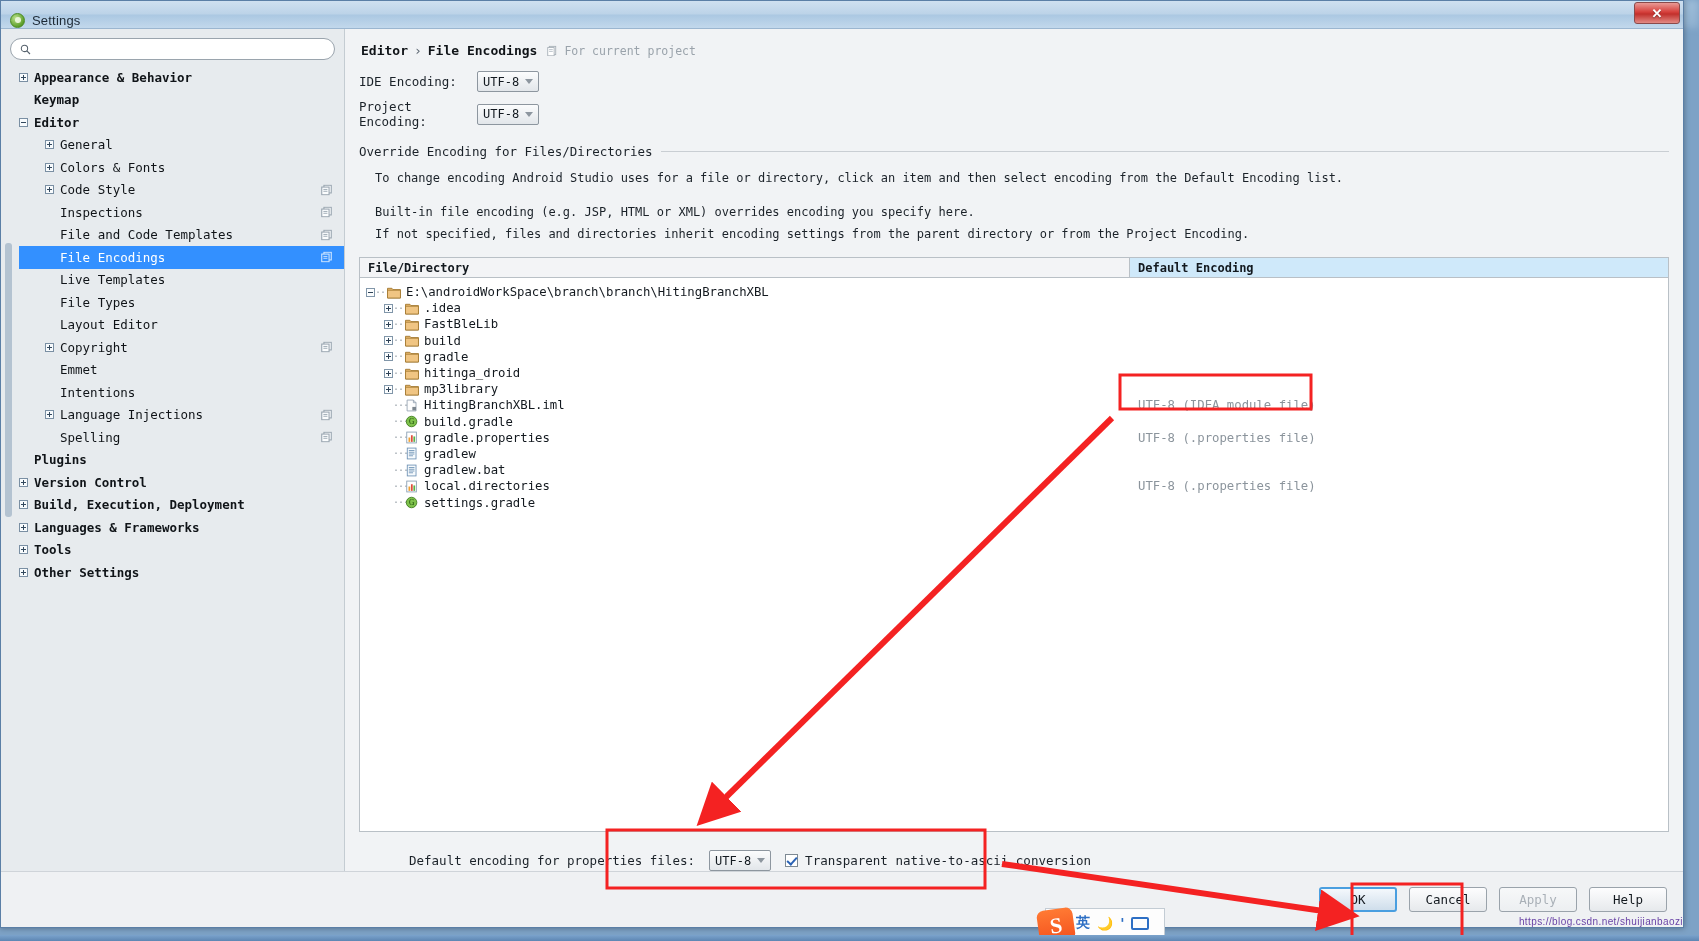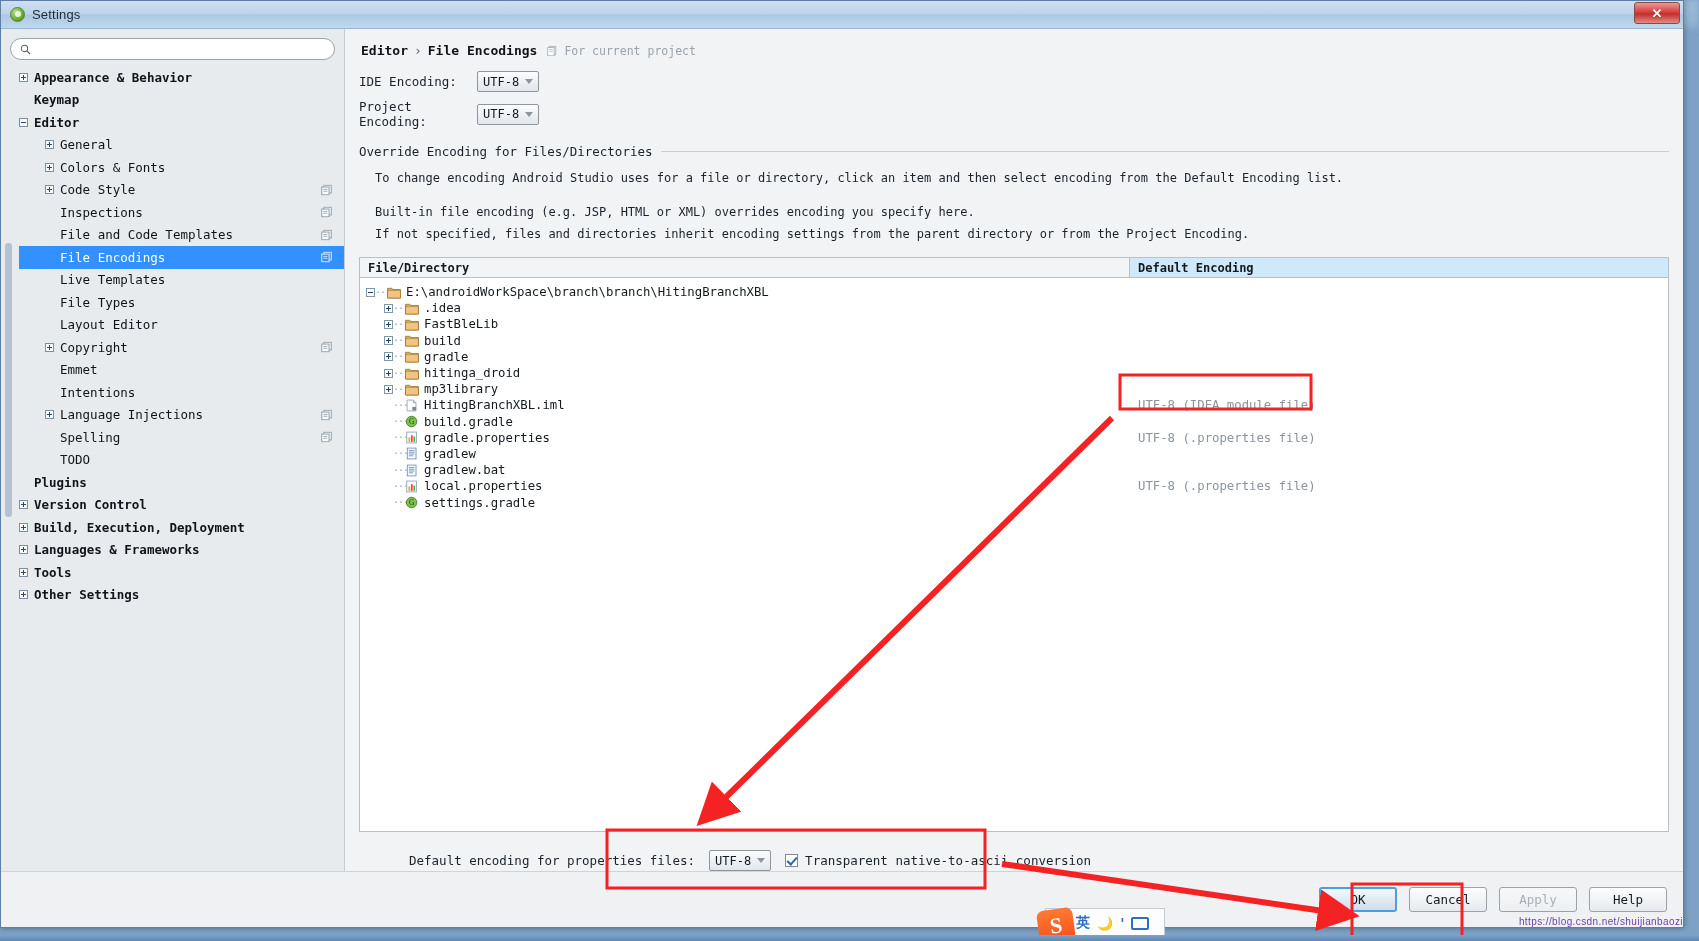--- a/index.html
+++ b/index.html
@@ -28,21 +28,21 @@
   #dialog{
     position:absolute;left:0;top:0;width:1684px;height:928px;
     border:1px solid #5b7fa6;
     background:#eef1f4;
     box-shadow:0 0 6px rgba(0,0,0,.35);
   }
   #titlebar{
     height:28px;
     background:linear-gradient(#cfe0f0 0%,#bcd3e8 48%,#abc8e2 52%,#c2d8ec 100%);
     border-bottom:1px solid #9bb6d0;
-    display:flex;align-items:center;padding-left:9px;position:relative;
+    display:flex;align-items:flex-end;padding-left:9px;position:relative;
   }
   .win-icon{
     width:15px;height:15px;border-radius:50%;
     background:radial-gradient(circle at 35% 32%,#b9e08a,#5ea02c 70%,#3f7a1a);
     border:1px solid #4b8b23;flex:none;margin-right:7px;position:relative;
   }
   .win-icon:after{content:"";position:absolute;left:4px;top:3px;width:6px;height:6px;
     background:#f4fbe9;border-radius:50% 50% 40% 40%;opacity:.85;}
   #title-text{
     font-family:"Liberation Sans","DejaVu Sans",sans-serif;
@@ -353,24 +353,20 @@
               <div class="trow" style="padding-left: 26px;">
                 <span class="noexp"></span>
                 <span class="lbl">Spelling</span>
                 <svg class="copyico" viewBox="0 0 12 12">
                   <rect x="3.2" y="0.8" width="8" height="8.4" fill="#fbfdfe" stroke="#9aa6b1" stroke-width="1.2"></rect>
                   <rect x="0.8" y="2.8" width="8" height="8.4" fill="#fbfdfe" stroke="#9aa6b1" stroke-width="1.2"></rect>
                   <line x1="2.6" y1="5.4" x2="7" y2="5.4" stroke="#9aa6b1" stroke-width="1"></line>
                   <line x1="2.6" y1="7.4" x2="7" y2="7.4" stroke="#9aa6b1" stroke-width="1"></line>
                 </svg>
               </div>
-              <div class="trow" style="padding-left: 26px;">
-                <span class="noexp"></span>
-                <span class="lbl">TODO</span>
-              </div>
               <div class="trow bold" style="padding-left: 0px;">
                 <span class="noexp"></span>
                 <span class="lbl">Plugins</span>
               </div>
               <div class="trow bold" style="padding-left: 0px;">
                 <span class="exp plus"></span>
                 <span class="lbl">Version Control</span>
               </div>
               <div class="trow bold" style="padding-left: 0px;">
                 <span class="exp plus"></span>
@@ -560,21 +556,21 @@
                 </div>
                 <div class="frow2" style="padding-left: 18px;">
                   <span style="width:9px;flex:none"></span>
                   <span class="dots">···</span>
                   <svg class="ico" viewBox="0 0 16 14">
                     <rect x="2" y="0.8" width="11" height="12.4" fill="#fff" stroke="#8aa0b4"></rect>
                     <rect x="4" y="7" width="2" height="5" fill="#f0a030"></rect>
                     <rect x="6.8" y="4.4" width="2" height="7.6" fill="#e04b3c"></rect>
                     <rect x="9.6" y="5.8" width="2" height="6.2" fill="#5bb24a"></rect>
                   </svg>
-                  <span class="nm">local.properties</span>
+                  <span class="nm">local.directories</span>
                 </div>
                 <div class="frow2" style="padding-left: 18px;">
                   <span style="width:9px;flex:none"></span>
                   <span class="dots">···</span>
                   <svg class="ico" viewBox="0 0 16 14">
                     <circle cx="7.5" cy="7" r="6" fill="#7ec14b" stroke="#3f7d1f" stroke-width="1"></circle>
                     <text x="7.5" y="10.4" font-size="8.5" font-family="serif" text-anchor="middle" fill="#1d4c0a">G</text>
                   </svg>
                   <span class="nm">settings.gradle</span>
                 </div>

